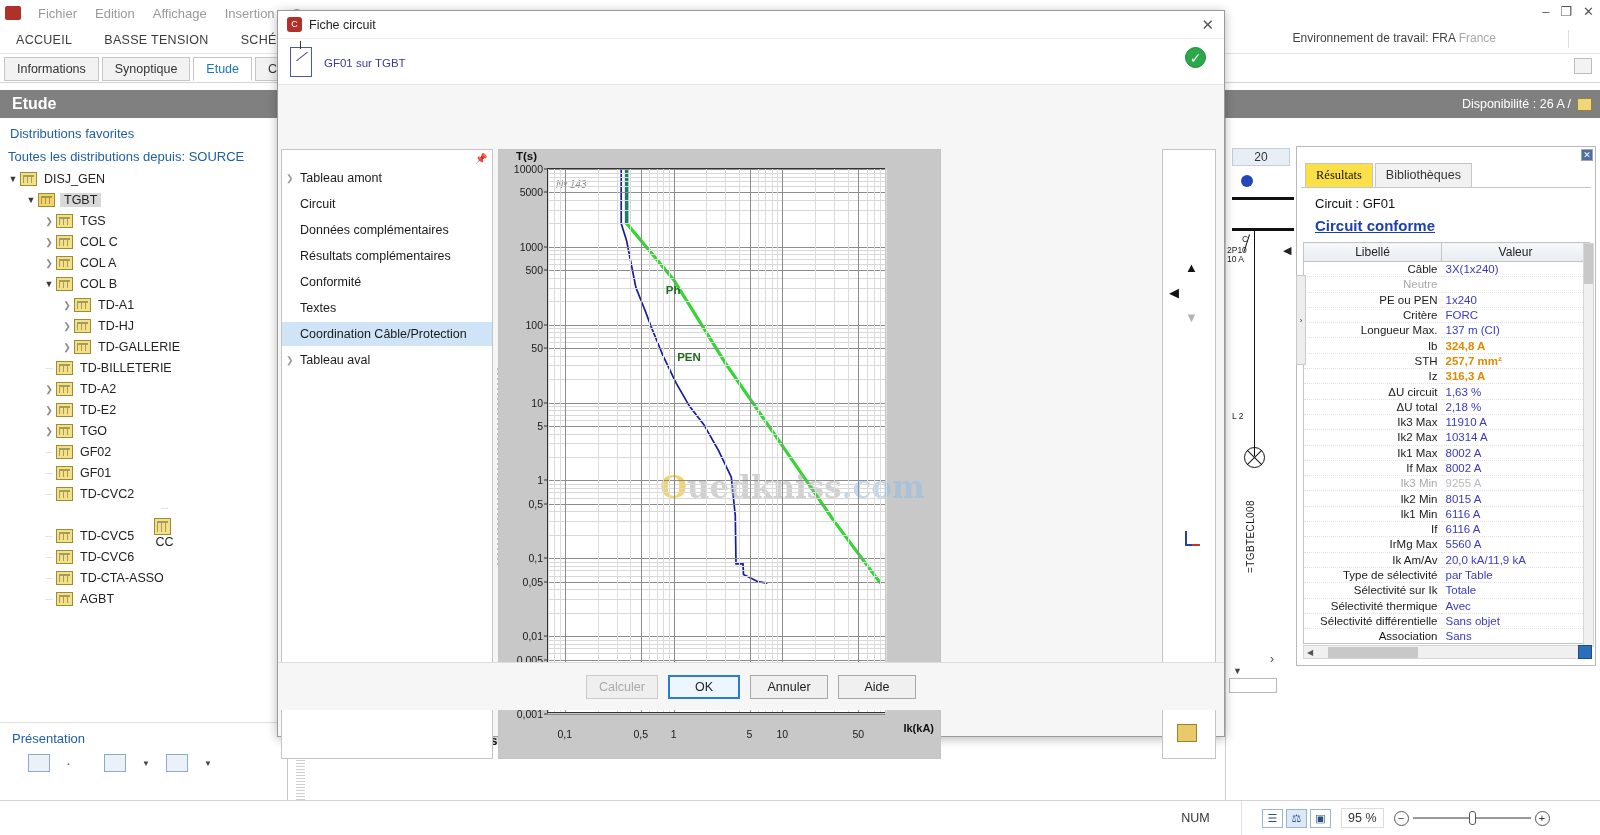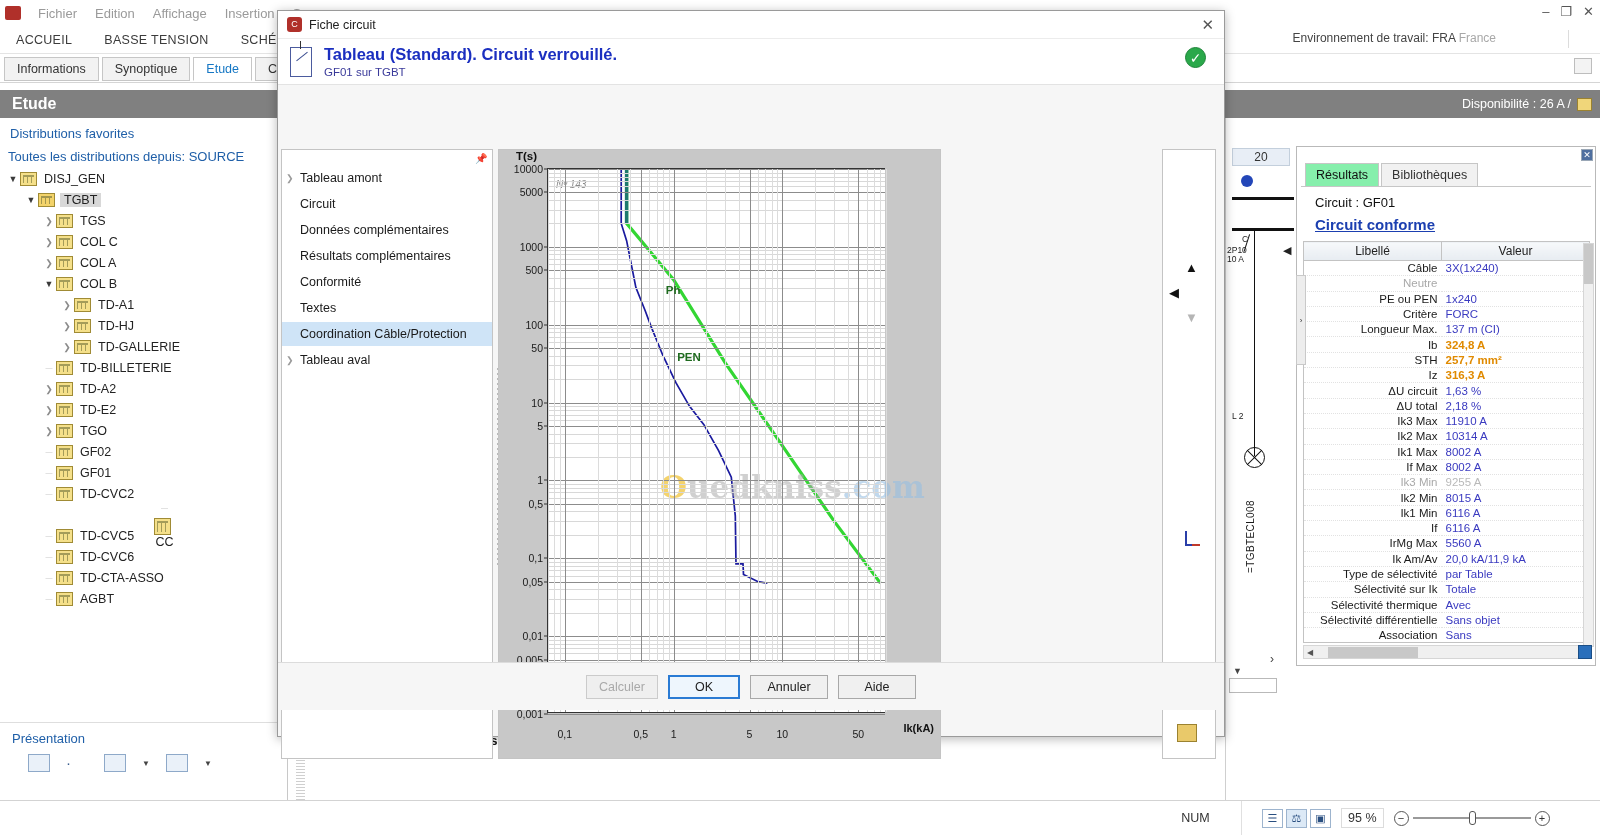--- a/index.html
+++ b/index.html
@@ -193,21 +193,21 @@
   .res-close {
     position: absolute; right: 2px; top: 2px; width: 12px; height: 12px;
     border: 1px solid #9aa7b6; background: #4f6f9f; color: #fff;
     font-size: 9px; line-height: 10px; text-align: center;
   }
   .res-tabs { display: flex; padding: 16px 0 0 8px; gap: 2px; }
   .res-tab {
     padding: 4px 10px; font-size: 12.5px; border: 1px solid #c6c6c6;
     border-bottom: none; background: #f1f1f1; color: #333;
   }
-  .res-tab.active { background: #86efac; color: #111; }
+  .res-tab.active { background: #fde047; color: #111; font-family: Liberation Serif, serif; }
   .res-tabline { height: 1px; background: #c6c6c6; margin: 0 4px; }
   .res-circ { padding: 8px 0 4px 18px; font-size: 13px; color: #111; }
   .res-conf { padding: 2px 0 8px 18px; font-size: 15px; color: #1b3fb0; font-weight: bold; text-decoration: underline; }
   .res-table {
     margin: 0 6px; border: 1px solid #c3c3c3; border-collapse: collapse;
     width: 287px; background: #fff;
   }
   .res-table th {
     background: linear-gradient(#f7f9fb,#e7ecf2); border: 1px solid #c3c3c3;
     font-size: 12px; font-weight: normal; color: #222; padding: 2px 0; text-align: center;
@@ -736,21 +736,20 @@
   <div class="dialog">
     <div class="dlg-title">
       <div class="dlg-ico">C</div>
       <div class="t">Fiche circuit</div>
       <div class="dlg-x">✕</div>
     </div>
 
     <div class="dlg-head">
       <div class="dlg-head-ico"></div>
       <div>
-        <div class="dlg-h1">Tableau (Standard).  Circuit verrouillé.</div>
         <div class="dlg-h2">GF01 sur TGBT</div>
       </div>
       <div class="dlg-check">✓</div>
     </div>
 
     <div class="dlg-body">
 
       <div class="dlg-nav">
         <div class="nav-pin">📌</div>
         <div id="dlg-nav-items">

